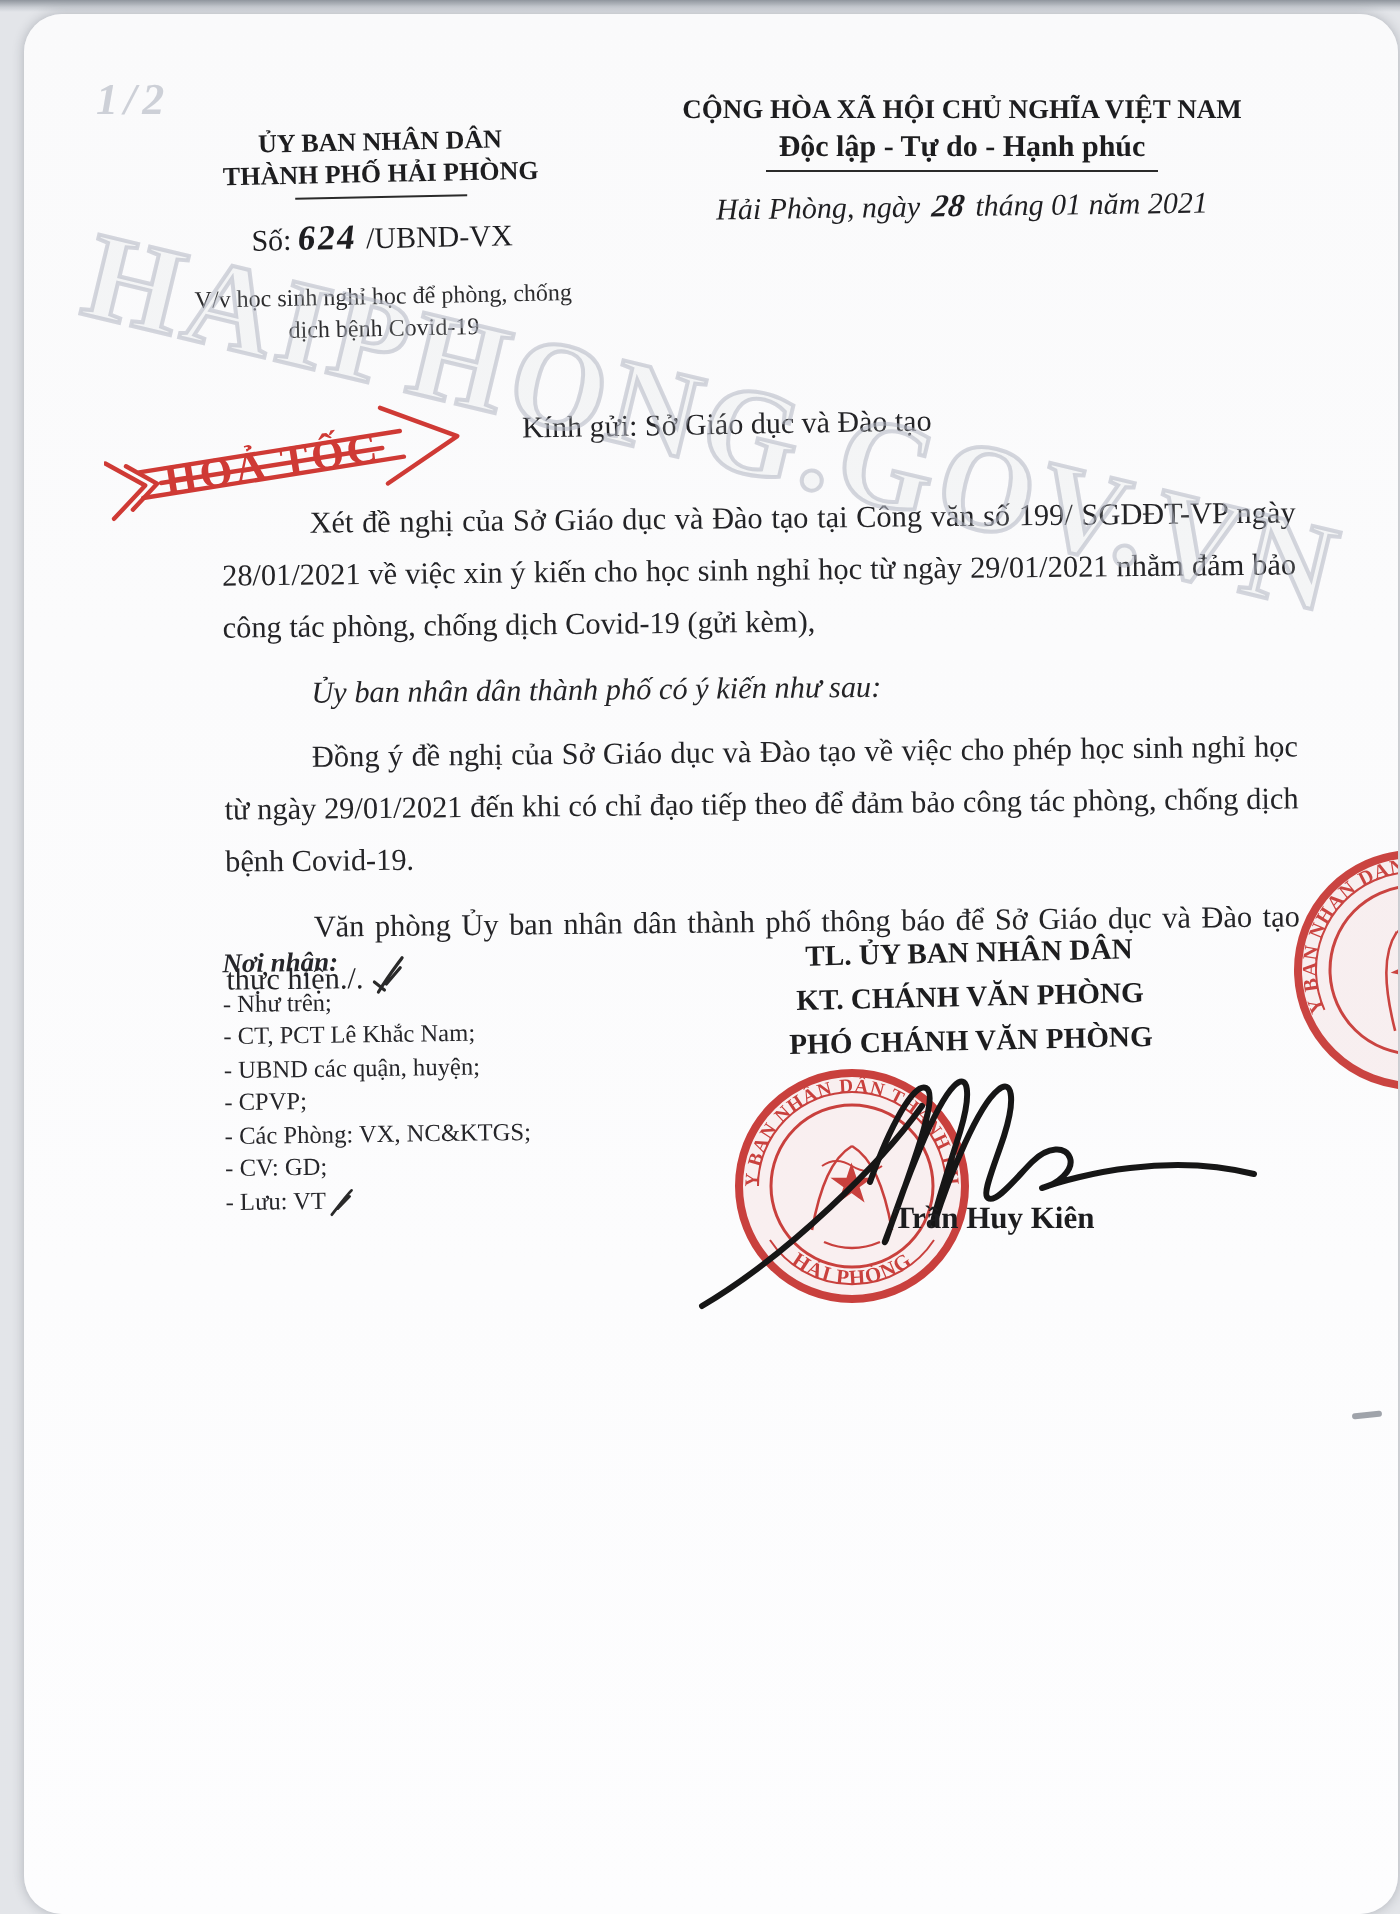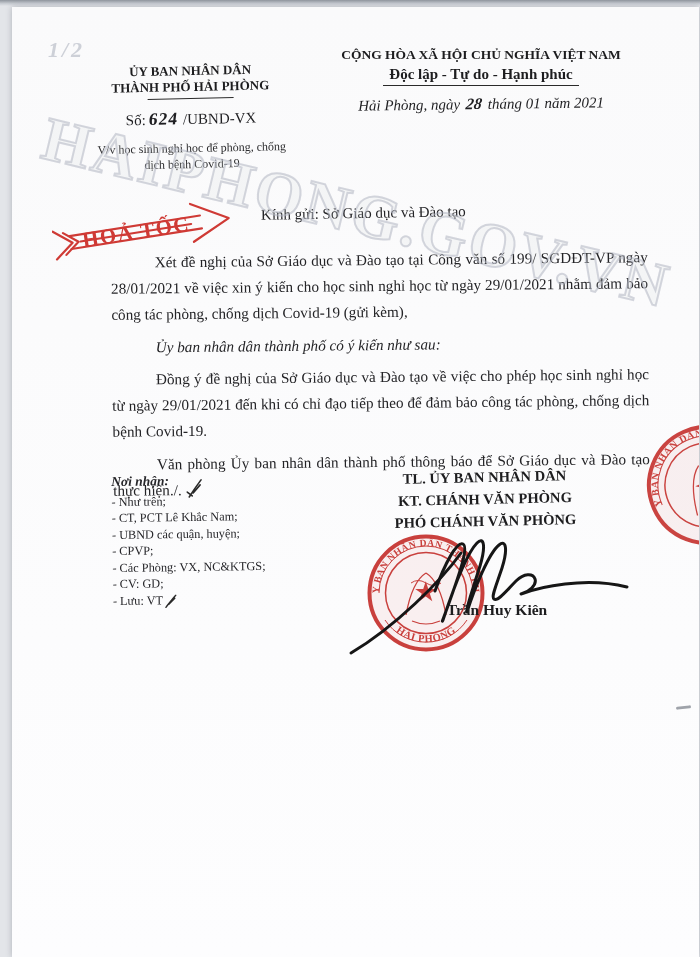--- a/index.html
+++ b/index.html
@@ -2,21 +2,21 @@
 <html><head>
 <meta charset="utf-8">
 <style>
   html,body{margin:0;padding:0;background:#e3e5e9;}
   body{font-family:"Liberation Serif","DejaVu Serif",serif;color:#222;}
   .screen{position:relative;width:700px;height:957px;background:#e3e5e9;overflow:hidden;}
   .top-band{position:absolute;top:0;left:0;right:0;height:6px;
     background:linear-gradient(180deg,#8f959d 0%,#c9cdd3 60%,#e3e5e9 100%);z-index:1;}
   .paper{position:absolute;left:12px;top:7px;width:687px;height:950px;
     background:linear-gradient(180deg,#fafafb,#fdfdfe);box-shadow:0 0 6px rgba(40,45,60,.28);
-    overflow:hidden;z-index:2;}
+    overflow:hidden;z-index:2;border-radius:19px;}
 
   .page-indicator{position:absolute;left:36px;top:30px;font-size:22px;font-weight:bold;
     font-style:italic;letter-spacing:3px;color:rgba(168,173,185,.55);}
 
   .watermark{position:absolute;left:40px;top:96px;transform:rotate(13.5deg);transform-origin:0 0;
     font-size:62px;font-weight:bold;letter-spacing:3px;white-space:nowrap;
     color:rgba(206,209,216,.14);-webkit-text-stroke:2px rgba(178,183,194,.55);
     z-index:9;pointer-events:none;}
 
   .hdr-left{position:absolute;left:78px;top:56px;width:202px;text-align:center;transform:rotate(-1.2deg);}

